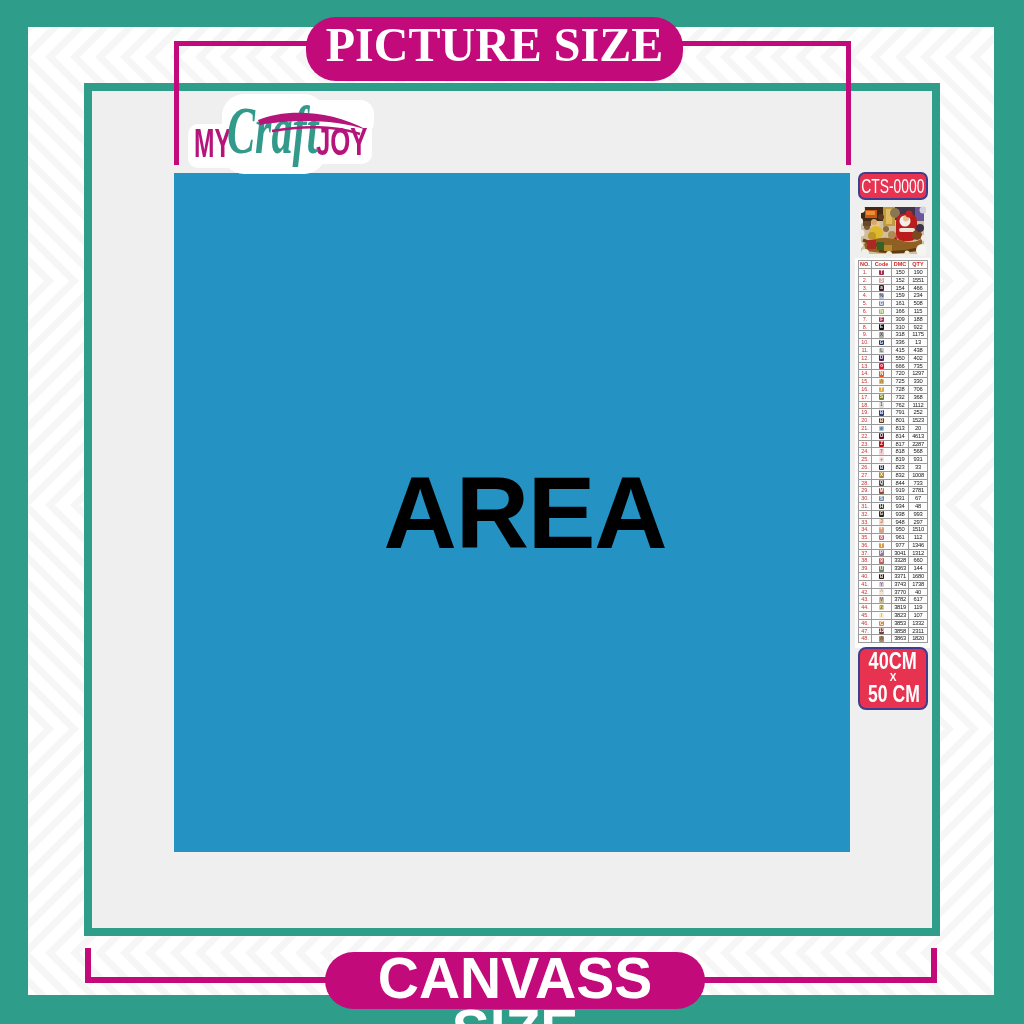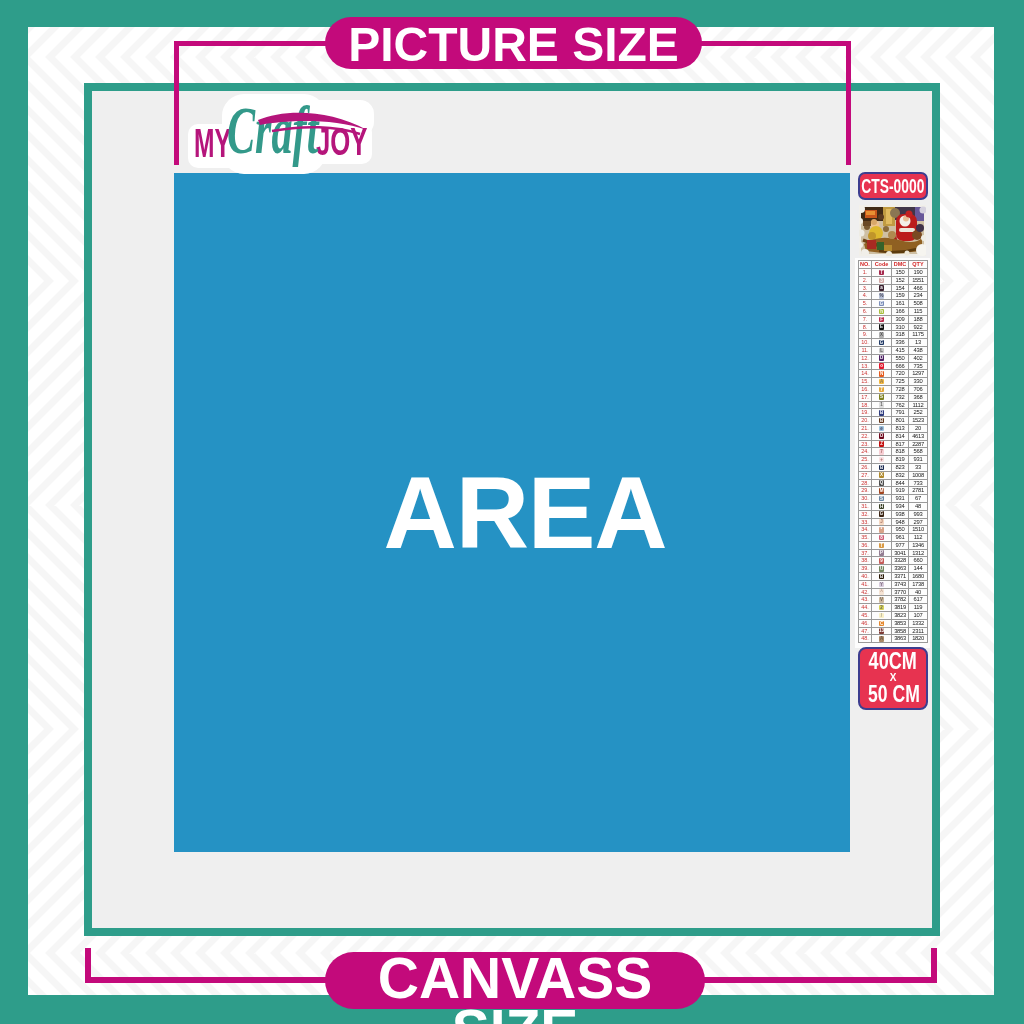--- a/index.html
+++ b/index.html
@@ -10,35 +10,35 @@
   
   #margin { left:28px; top:27px; width:966px; height:968px; background:#ffffff; }
 
   
   #innersq { left:84px; top:83px; width:856px; height:853px; border:8px solid #2e9d8a; background:#efefef; }
 
   
   #blue { left:174px; top:173px; width:676px; height:679px; background:#2592c4;
           display:flex; flex-direction:column; align-items:center; justify-content:center; }
   #blue .l1 { font-weight:bold; color:#fff; font-size:101px; letter-spacing:-0.4px; line-height:80px; transform:translateX(-6px); }
-  #blue .l2 { font-weight:bold; color:#ffffff; font-size:101.5px; letter-spacing:-1.2px; line-height:80px; transform:translateX(-2px);margin-left:30px; }
+  #blue .l2 { font-weight:bold; color:#000000; font-size:101.5px; letter-spacing:-1.2px; line-height:80px; transform:translateX(-2px);margin-left:30px; }
 
   
   .mg { background:#c30a7b; }
 
   
   .pill { background:#c30a7b; color:#fff; font-weight:bold; text-align:center; }
-  #pill-top { left:325px; top:17px; width:377px; height:52px; border-radius:30px;
-              font-size:48px; line-height:56px; }
+  #pill-top { left:306px; top:17px; width:377px; height:64px; border-radius:30px;
+              font-size:48px; line-height:56px;font-family:Liberation Serif, serif; }
   #pill-bot { left:325px; top:952px; width:380px; height:57px; border-radius:30px;
               font-size:57px; line-height:52px; }
 
   
   #cts { left:858px; top:172px; width:70px; height:28px; background:#e73350;
-         border:2px solid #3d3e8f; border-radius:7px; color:#fff; font-weight:bold;
+         border:2px solid #3d3e8f; border-radius:7px; color:#fff; font-weight:normal;
          display:flex; align-items:center; justify-content:center; }
   #cts span { font-size:21px; line-height:24px; transform:scaleX(0.66); transform-origin:center; white-space:nowrap; }
 
   #size-label { left:858px; top:647px; width:70px; height:63px; background:#e73350;
                 border:2px solid #3d3e8f; border-radius:8px; color:#fff; font-weight:bold;
                 text-align:center; }
   #size-label .a { font-size:23px; line-height:21px; display:inline-block; transform:scaleX(0.785); margin-top:2px;}
   #size-label .x { font-size:10px; line-height:10px; }
   #size-label .b { font-size:23px; line-height:22px; display:inline-block; transform:scaleX(0.765); white-space:nowrap;}
 

